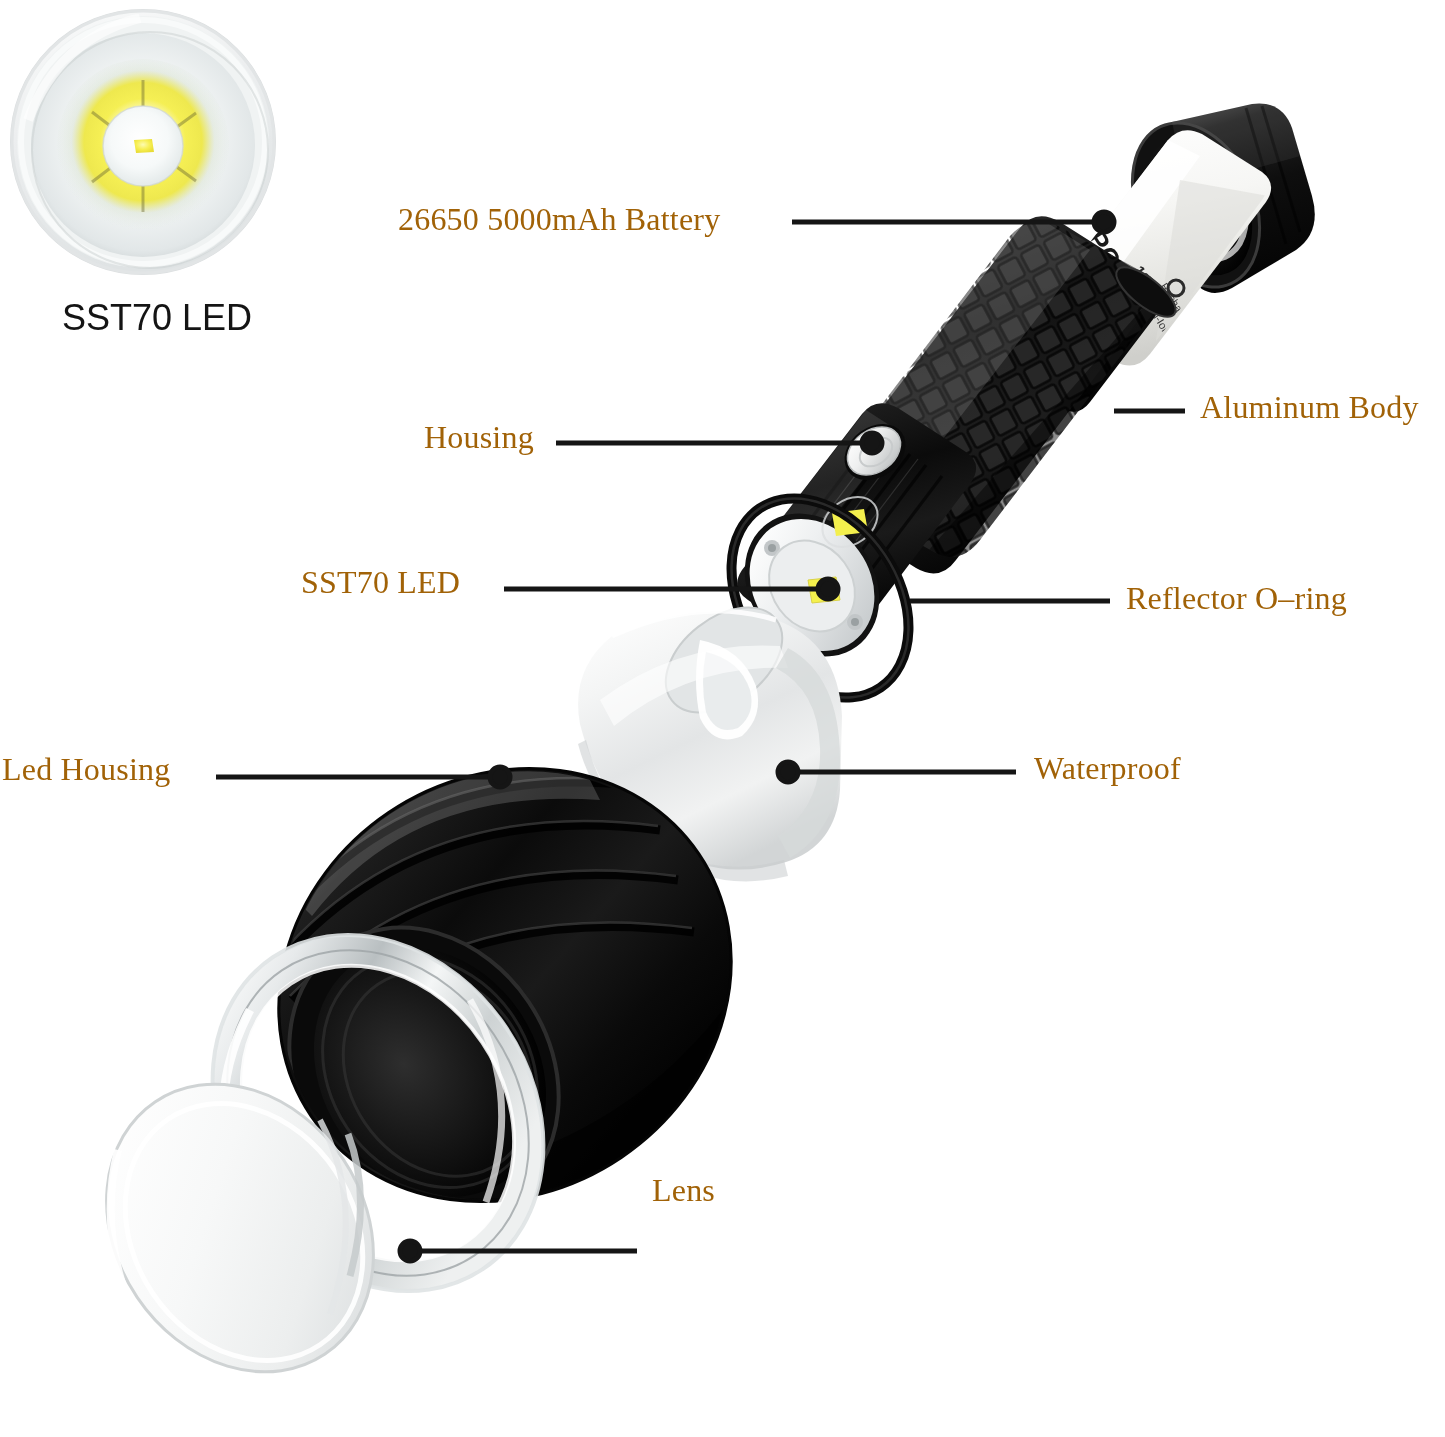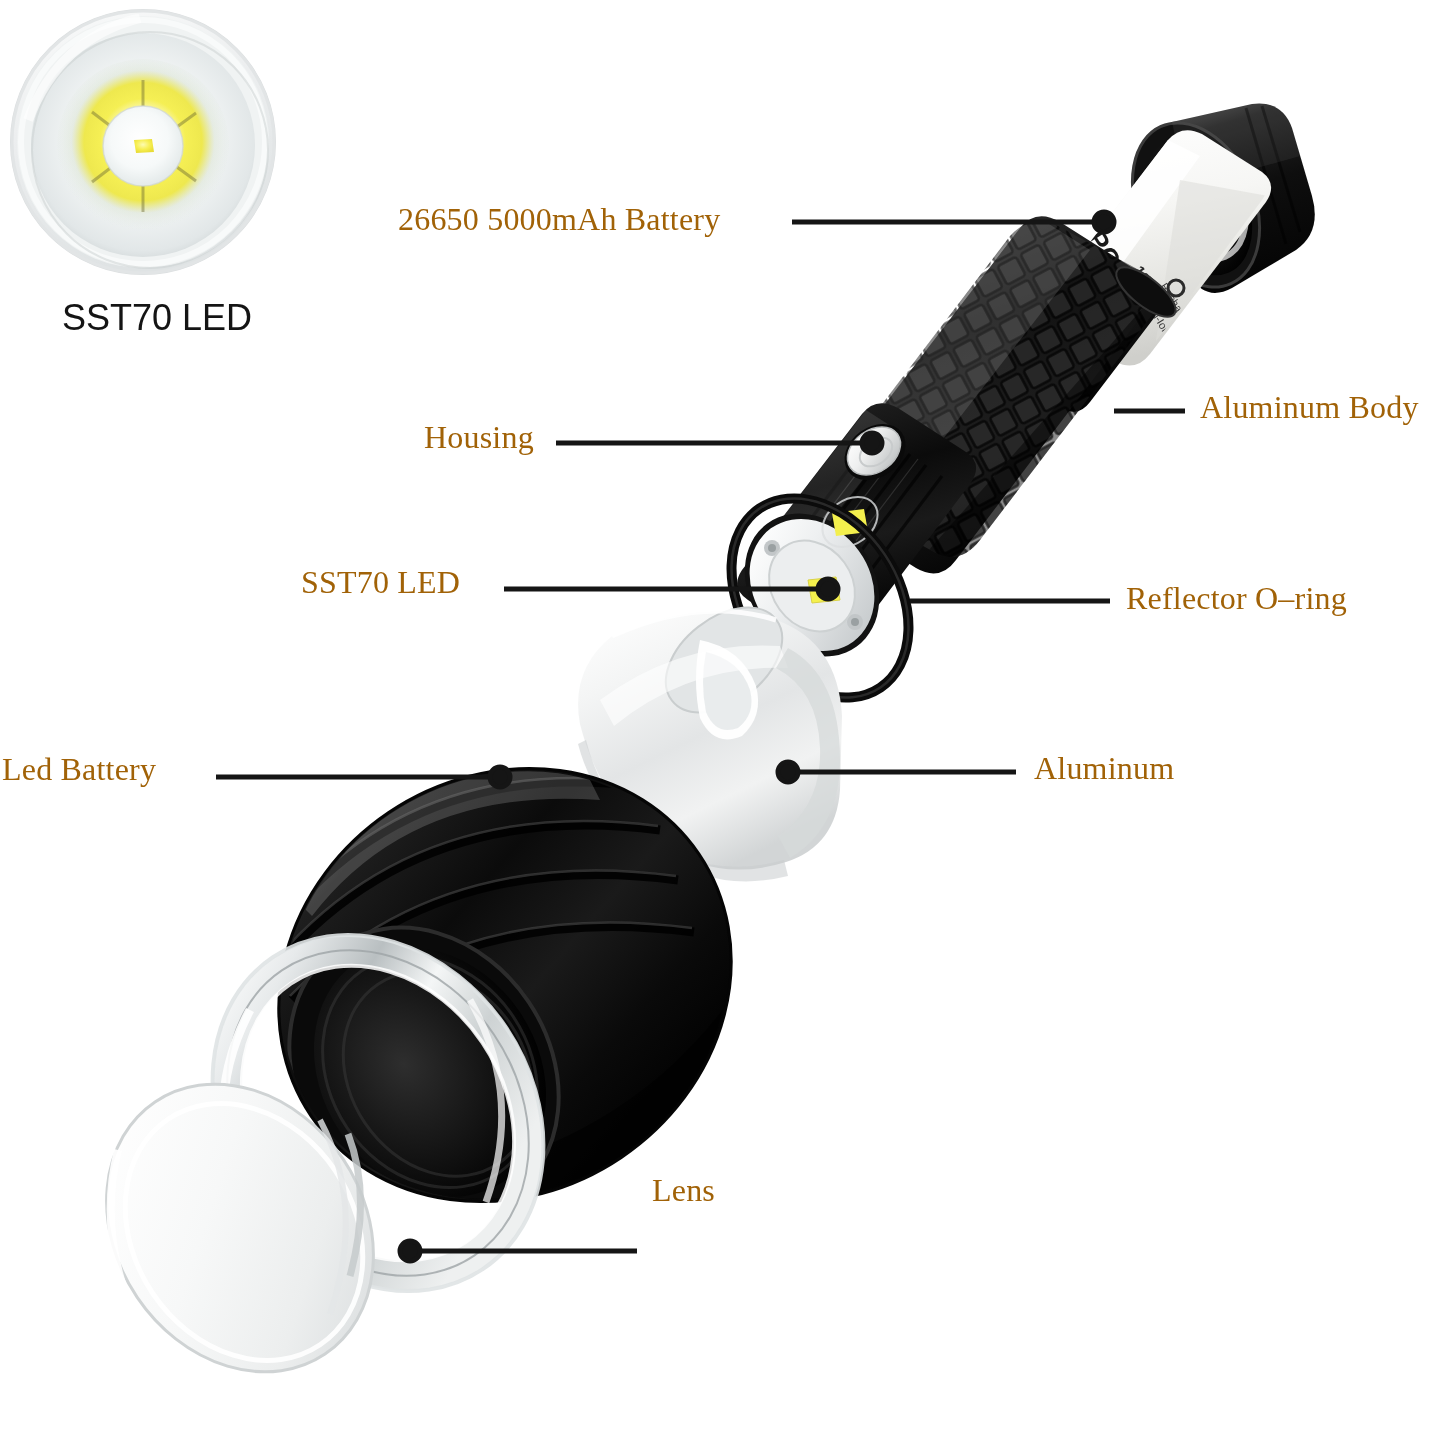--- a/index.html
+++ b/index.html
@@ -408,19 +408,19 @@
   <div class="callout-label label-left" style="left:398px; top:203px;">26650 5000mAh Battery</div>
 
   <div class="callout-label label-right" style="left:1200px; top:391px;">Aluminum Body</div>
 
   <div class="callout-label label-left" style="left:424px; top:421px;">Housing</div>
 
   <div class="callout-label label-left" style="left:301px; top:566px;">SST70 LED</div>
 
   <div class="callout-label label-right" style="left:1126px; top:582px;">Reflector O–ring</div>
 
-  <div class="callout-label label-left" style="left:2px; top:753px;">Led Battery</div>
-
-  <div class="callout-label label-right" style="left:1034px; top:752px;">Aluminum</div>
+  <div class="callout-label label-left" style="left:2px; top:753px;">Led Housing</div>
+
+  <div class="callout-label label-right" style="left:1034px; top:752px;">Waterproof</div>
 
   <div class="callout-label label-right" style="left:652px; top:1174px;">Lens</div>
 
 </div>
 
 </body></html>

